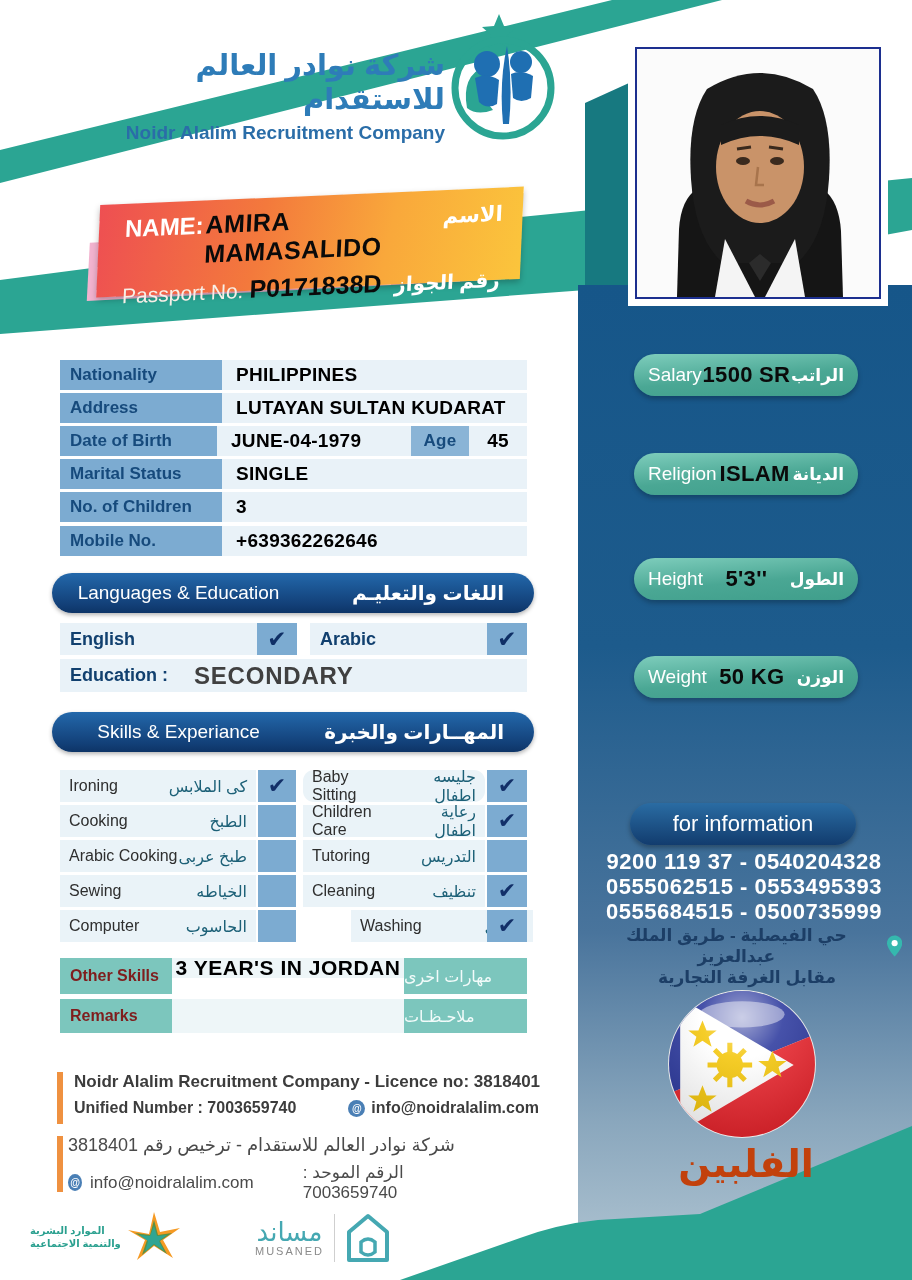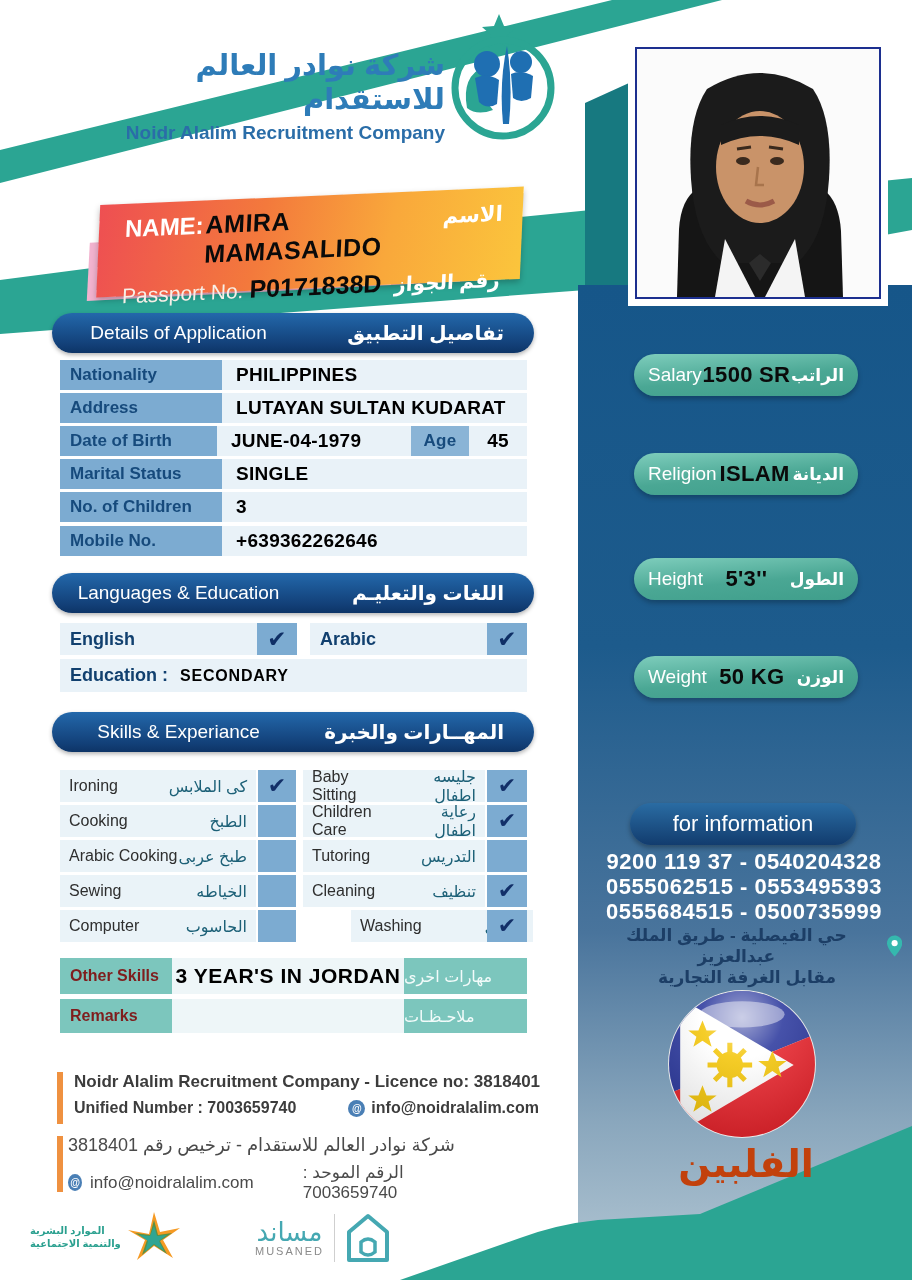--- a/index.html
+++ b/index.html
@@ -39,21 +39,21 @@
   .d-label { width:162px; background:#7cabd1; color:#164a7c; font-weight:bold; font-size:17px; line-height:30px; padding-left:10px; }
   .d-value { flex:1; background:#e9f2f8; color:#000; font-weight:bold; font-size:19px; line-height:30px; padding-left:14px; letter-spacing:.3px; display:flex; }
   .age-label { width:58px; background:#8ab4d6; color:#164a7c; font-weight:bold; font-size:17px; text-align:center; margin-left:8px; }
   .age-value { width:58px; text-align:center; }
 
   
   .lang-cell { position:absolute; height:32px; background:#e9f2f8; z-index:3; color:#11406f; font-weight:bold; font-size:18px; line-height:32px; padding-left:10px; }
   .check-cell { position:absolute; height:32px; width:40px; background:#7cabd1; z-index:3; text-align:center; color:#0f2f66; font-size:23px; font-weight:bold; line-height:32px; }
   .edu-row { position:absolute; left:60px; top:659px; width:467px; height:33px; background:#e9f2f8; z-index:3; display:flex; align-items:center; }
   .edu-label { color:#11406f; font-weight:bold; font-size:18px; padding-left:10px; }
-  .edu-value { color:#000000; font-weight:bold; font-size:16px; letter-spacing:.8px; margin-left:12px; }
+  .edu-value { color:#404040; font-weight:bold; font-size:24px; letter-spacing:.8px; margin-left:26px; }
 
   
   .skill-label { position:absolute; height:32px; background:#eaf3f8; z-index:3; display:flex; align-items:center; justify-content:space-between; padding:0 9px; }
   .skill-en { color:#2e2e2e; font-size:16px; }
   .skill-ar { color:#1c6077; font-size:16px; direction:rtl; }
   .skill-check { position:absolute; height:32px; width:38px; background:#7cabd1; z-index:3; text-align:center; color:#122f68; font-size:22px; font-weight:bold; line-height:32px; }
 
   .other-label { position:absolute; background:#7cc6bd; color:#7f1d1d; font-weight:bold; font-size:16px; z-index:3; display:flex; align-items:center; padding-left:10px; }
   .other-value { position:absolute; background:#eef6f8; z-index:3; color:#000; font-weight:bold; font-size:21px; display:flex; align-items:center; justify-content:center; letter-spacing:.5px; }
   .other-ar { position:absolute; background:#7cc6bd; color:#f2fbfa; font-size:16px; z-index:3; display:flex; align-items:center; justify-content:flex-end; padding-right:10px; direction:rtl; }
@@ -156,24 +156,20 @@
         <span class="banner-name-ar">الاسم</span>
       </div>
       <div class="banner-row" style="margin-top:8px;">
         <span class="banner-pass-label">Passport No.</span>
         <span class="banner-pass-value">P0171838D</span>
         <span class="banner-pass-ar">رقم الجواز</span>
       </div>
     </div>
   </div>
 
-  <div class="sec-pill" style="top:313px;">
-    <span class="sec-en">Details of Application</span>
-    <span class="sec-ar">تفاصيل التطبيق</span>
-  </div>
 
   <div class="detail-row" style="top:393px;">
     <div class="d-label">Address</div>
     <div class="d-value">LUTAYAN SULTAN KUDARAT</div>
   </div>
   <div class="detail-row" style="top:360px;">
     <div class="d-label">Nationality</div>
     <div class="d-value">PHILIPPINES</div>
   </div>
   <div class="detail-row" style="top:426px;">
@@ -213,21 +209,21 @@
   <div class="sec-pill" style="top:712px;">
     <span class="sec-en">Skills &amp; Experiance</span>
     <span class="sec-ar">المهــارات والخبرة</span>
   </div>
 
   <div class="skill-label" style="left:60px; top:770px; width:196px;">
       <span class="skill-en">Ironing</span>
       <span class="skill-ar">كى الملابس</span>
     </div>
   <div class="skill-check" style="left:258px; top:770px;">✔</div>
-  <div class="skill-label" style="left:303px; top:770px; width:182px;">
+  <div class="skill-label" style="left:303px; top:770px; width:182px;border-radius:11px;">
       <span class="skill-en">Baby Sitting</span>
       <span class="skill-ar">جليسه اطفال</span>
     </div>
   <div class="skill-check" style="left:487px; top:770px; width:40px;">✔</div>
 
   <div class="skill-label" style="left:60px; top:805px; width:196px;">
       <span class="skill-en">Cooking</span>
       <span class="skill-ar">الطبخ</span>
     </div>
   <div class="skill-check" style="left:258px; top:805px;"></div>
@@ -264,21 +260,21 @@
       <span class="skill-ar">الحاسوب</span>
     </div>
   <div class="skill-check" style="left:258px; top:910px;"></div>
   <div class="skill-label" style="left:303px; top:910px; width:182px;margin-left:48px;">
       <span class="skill-en">Washing</span>
       <span class="skill-ar">غسيل</span>
     </div>
   <div class="skill-check" style="left:487px; top:910px; width:40px;">✔</div>
 
   <div class="other-label" style="left:60px; top:958px; width:112px; height:36px;">Other Skills</div>
-  <div class="other-value" style="left:172px; top:958px; width:232px; height:36px;">3 YEAR'S IN JORDAN</div>
+  <div class="other-value" style="left:172px; top:958px; width:232px; height:20px;">3 YEAR'S IN JORDAN</div>
   <div class="other-ar" style="left:404px; top:958px; width:123px; height:36px;">مهارات اخرى</div>
 
   <div class="other-label" style="left:60px; top:999px; width:112px; height:34px;">Remarks</div>
   <div class="other-value" style="left:172px; top:999px; width:232px; height:34px;"></div>
   <div class="other-ar" style="left:404px; top:999px; width:123px; height:34px;">ملاحـظـات</div>
 
   <div class="foot-bar" style="left:57px; top:1072px; height:52px;"></div>
   <div class="foot-en">
     <div class="foot-en-l1">Noidr Alalim Recruitment Company - Licence no: 3818401</div>
     <div class="foot-en-l2">

